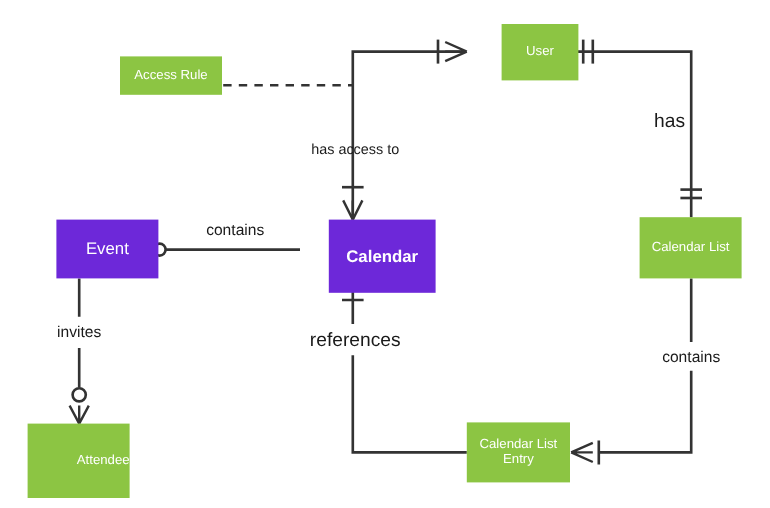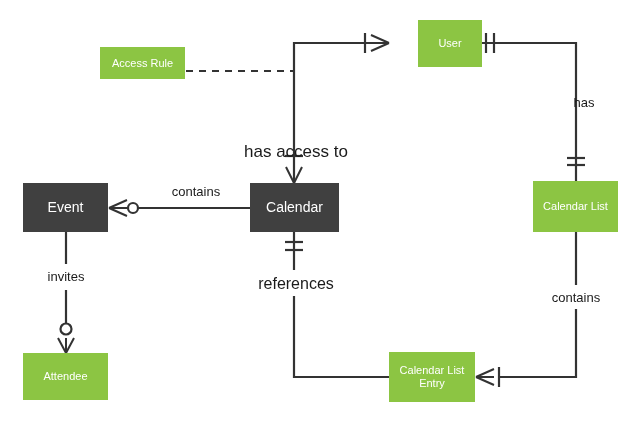--- a/index.html
+++ b/index.html
@@ -27,21 +27,21 @@
     display: flex;
     align-items: center;
     justify-content: center;
     text-align: center;
     color: #ffffff;
     line-height: 1.15;
     box-sizing: border-box;
     user-select: none;
   }
   .entity-green { background: #8cc543; }
-  .entity-orange { background: #404040; }
+  .entity-orange { background: #6d28d9; margin-left: 24px; }
   .entity-label {
     display: block;
     width: 100%;
     white-space: pre-line;
   }
   .rel-label {
     position: absolute;
     color: #1a1a1a;
     white-space: nowrap;
     user-select: none;
@@ -120,54 +120,54 @@
   </div>
 
   <div class="entity-box entity-green" style="left:390px; top:20px; width:64px; height:47px; font-size:11px;margin-left:28px;">
     <span class="entity-label">User</span>
   </div>
 
   <div class="entity-box entity-orange" style="left:23px; top:183px; width:85px; height:49px; font-size:14px;">
     <span class="entity-label">Event</span>
   </div>
 
-  <div class="entity-box entity-orange" style="left:250px; top:183px; width:89px; height:49px; font-size:14px;">
+  <div class="entity-box entity-orange" style="left:250px; top:183px; width:89px; height:61px; font-size:14px;font-weight:bold;">
     <span class="entity-label">Calendar</span>
   </div>
 
   <div class="entity-box entity-green" style="left:533px; top:181px; width:85px; height:51px; font-size:11px;">
     <span class="entity-label">Calendar List</span>
   </div>
 
-  <div class="entity-box entity-green" style="left:23px; top:353px; width:85px; height:47px; font-size:11px;">
+  <div class="entity-box entity-green" style="left:23px; top:353px; width:85px; height:62px; font-size:11px;text-align:right;">
     <span class="entity-label">Attendee</span>
   </div>
 
   <div class="entity-box entity-green" style="left:389px; top:352px; width:86px; height:50px; font-size:11px;">
     <span class="entity-label">Calendar List
 Entry</span>
   </div>
 
-  <div class="rel-label" style="left:296px; top:124px; font-size:17px;margin-top:28px;">
+  <div class="rel-label" style="left:296px; top:124px; font-size:12px;">
     <span>has access to</span>
   </div>
 
   <div class="rel-label" style="left:196px; top:191px; font-size:13px;">
     <span>contains</span>
   </div>
 
   <div class="rel-label" style="left:66px; top:276px; font-size:13px;">
     <span>invites</span>
   </div>
 
   <div class="rel-label" style="left:296px; top:284px; font-size:16px;">
     <span>references</span>
   </div>
 
-  <div class="rel-label" style="left:584px; top:102px; font-size:13px;">
+  <div class="rel-label" style="left:558px; top:102px; font-size:16px;">
     <span>has</span>
   </div>
 
   <div class="rel-label" style="left:576px; top:297px; font-size:13px;">
     <span>contains</span>
   </div>
 
 </div>
 
 </body></html>

